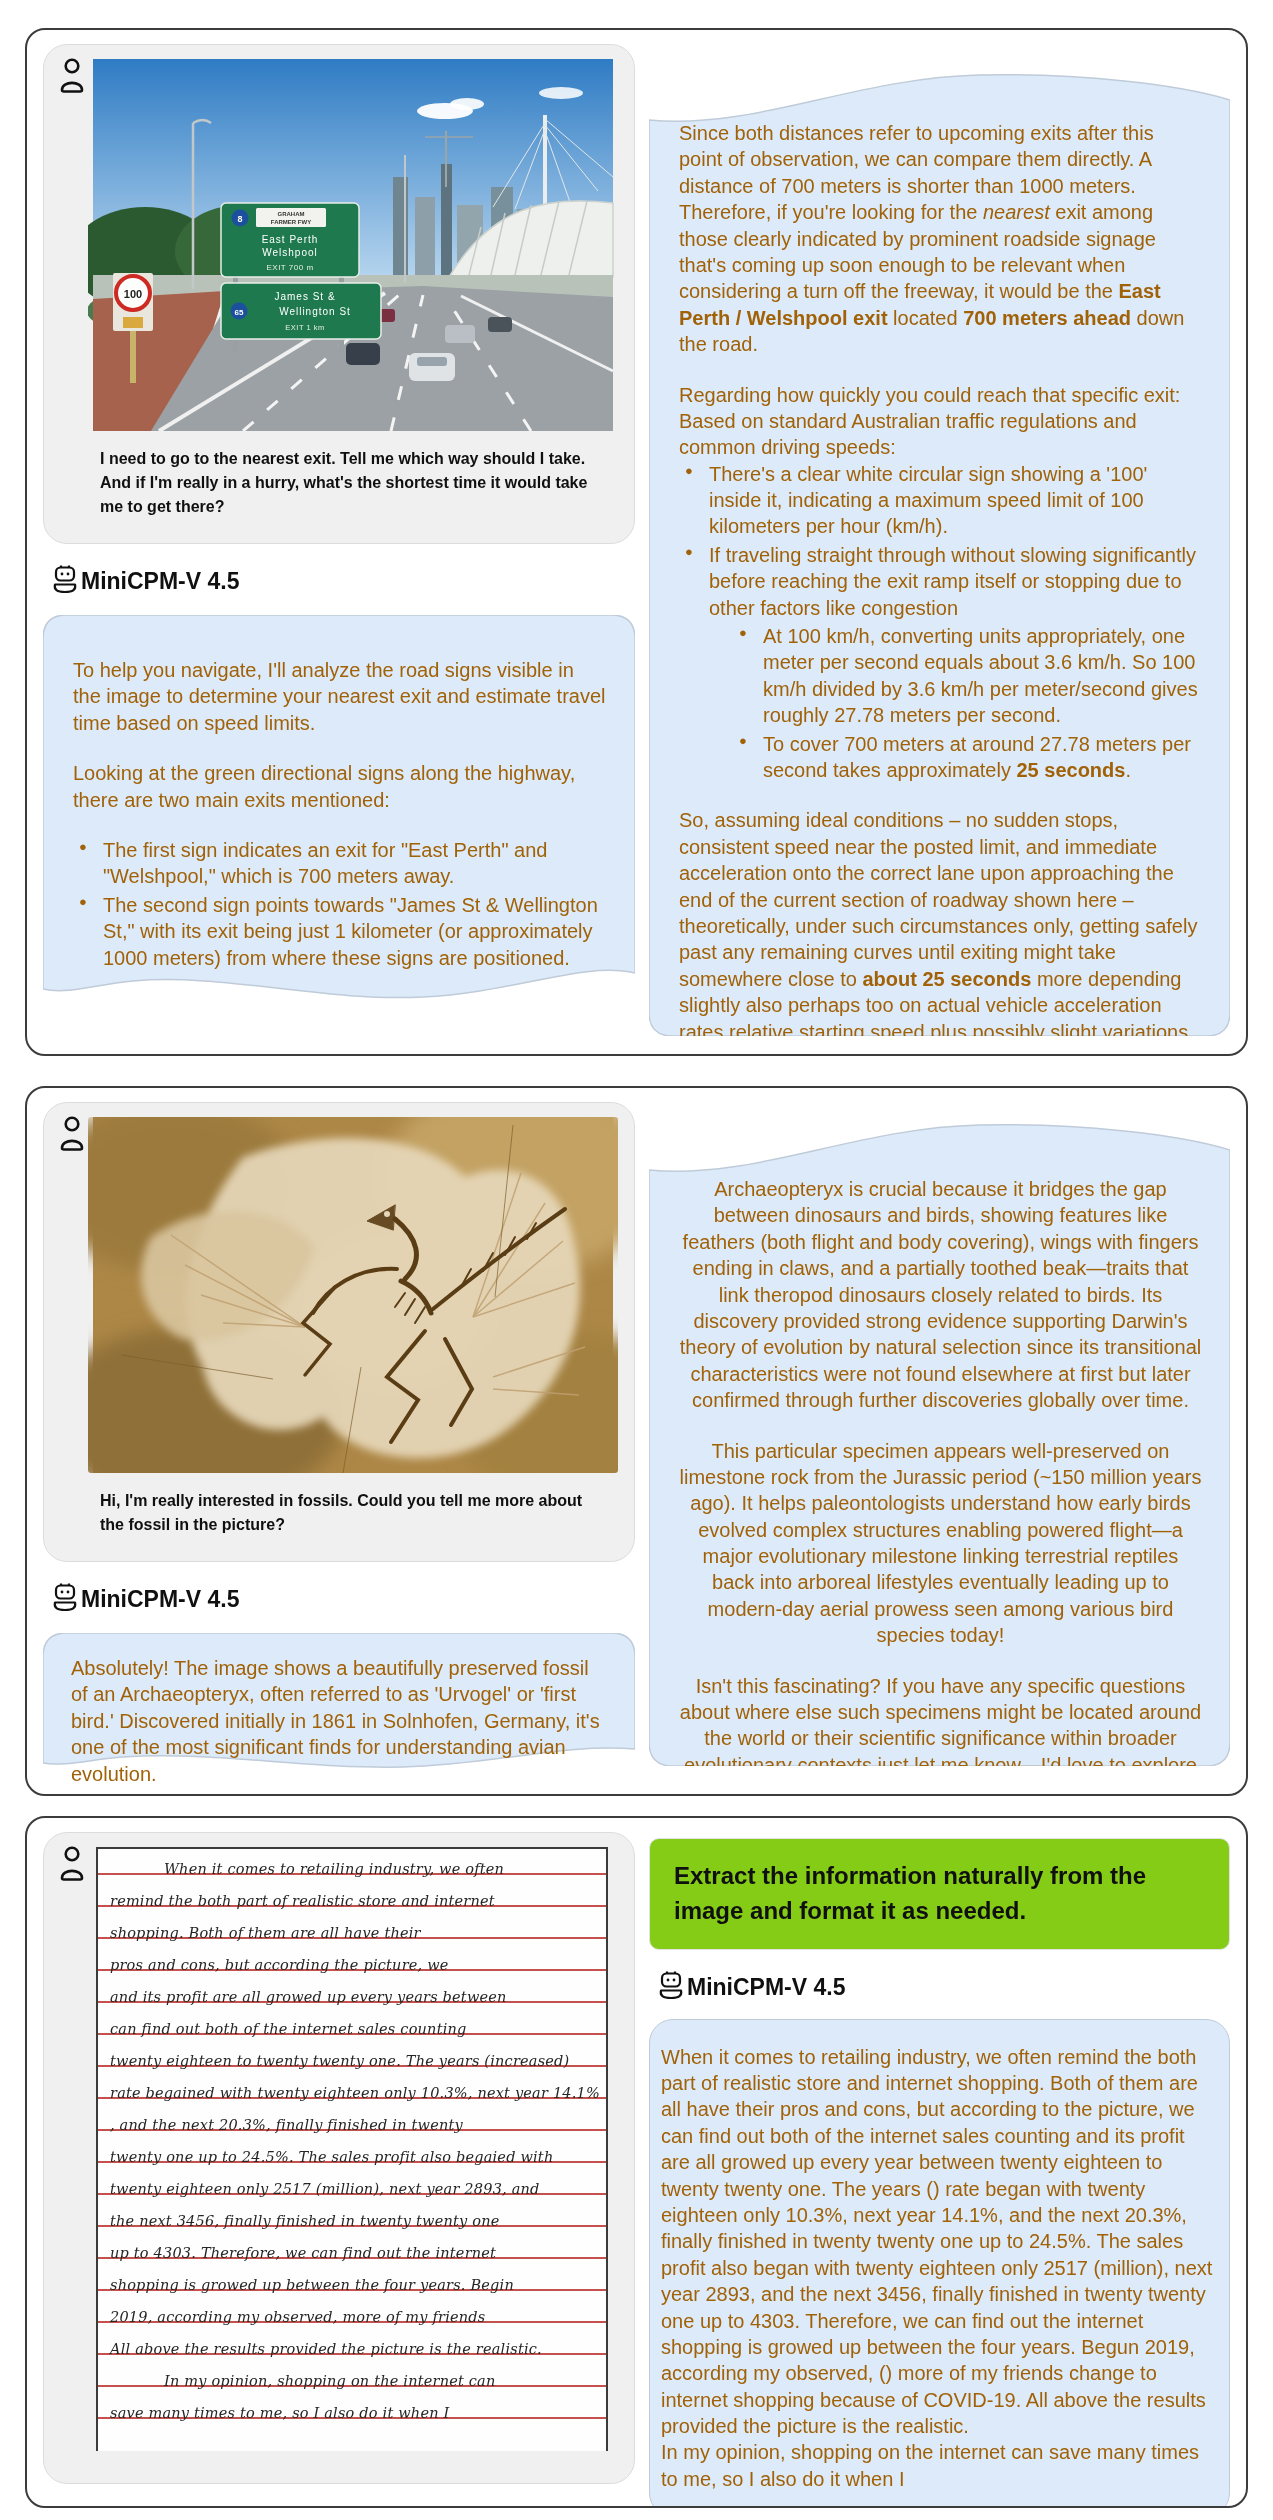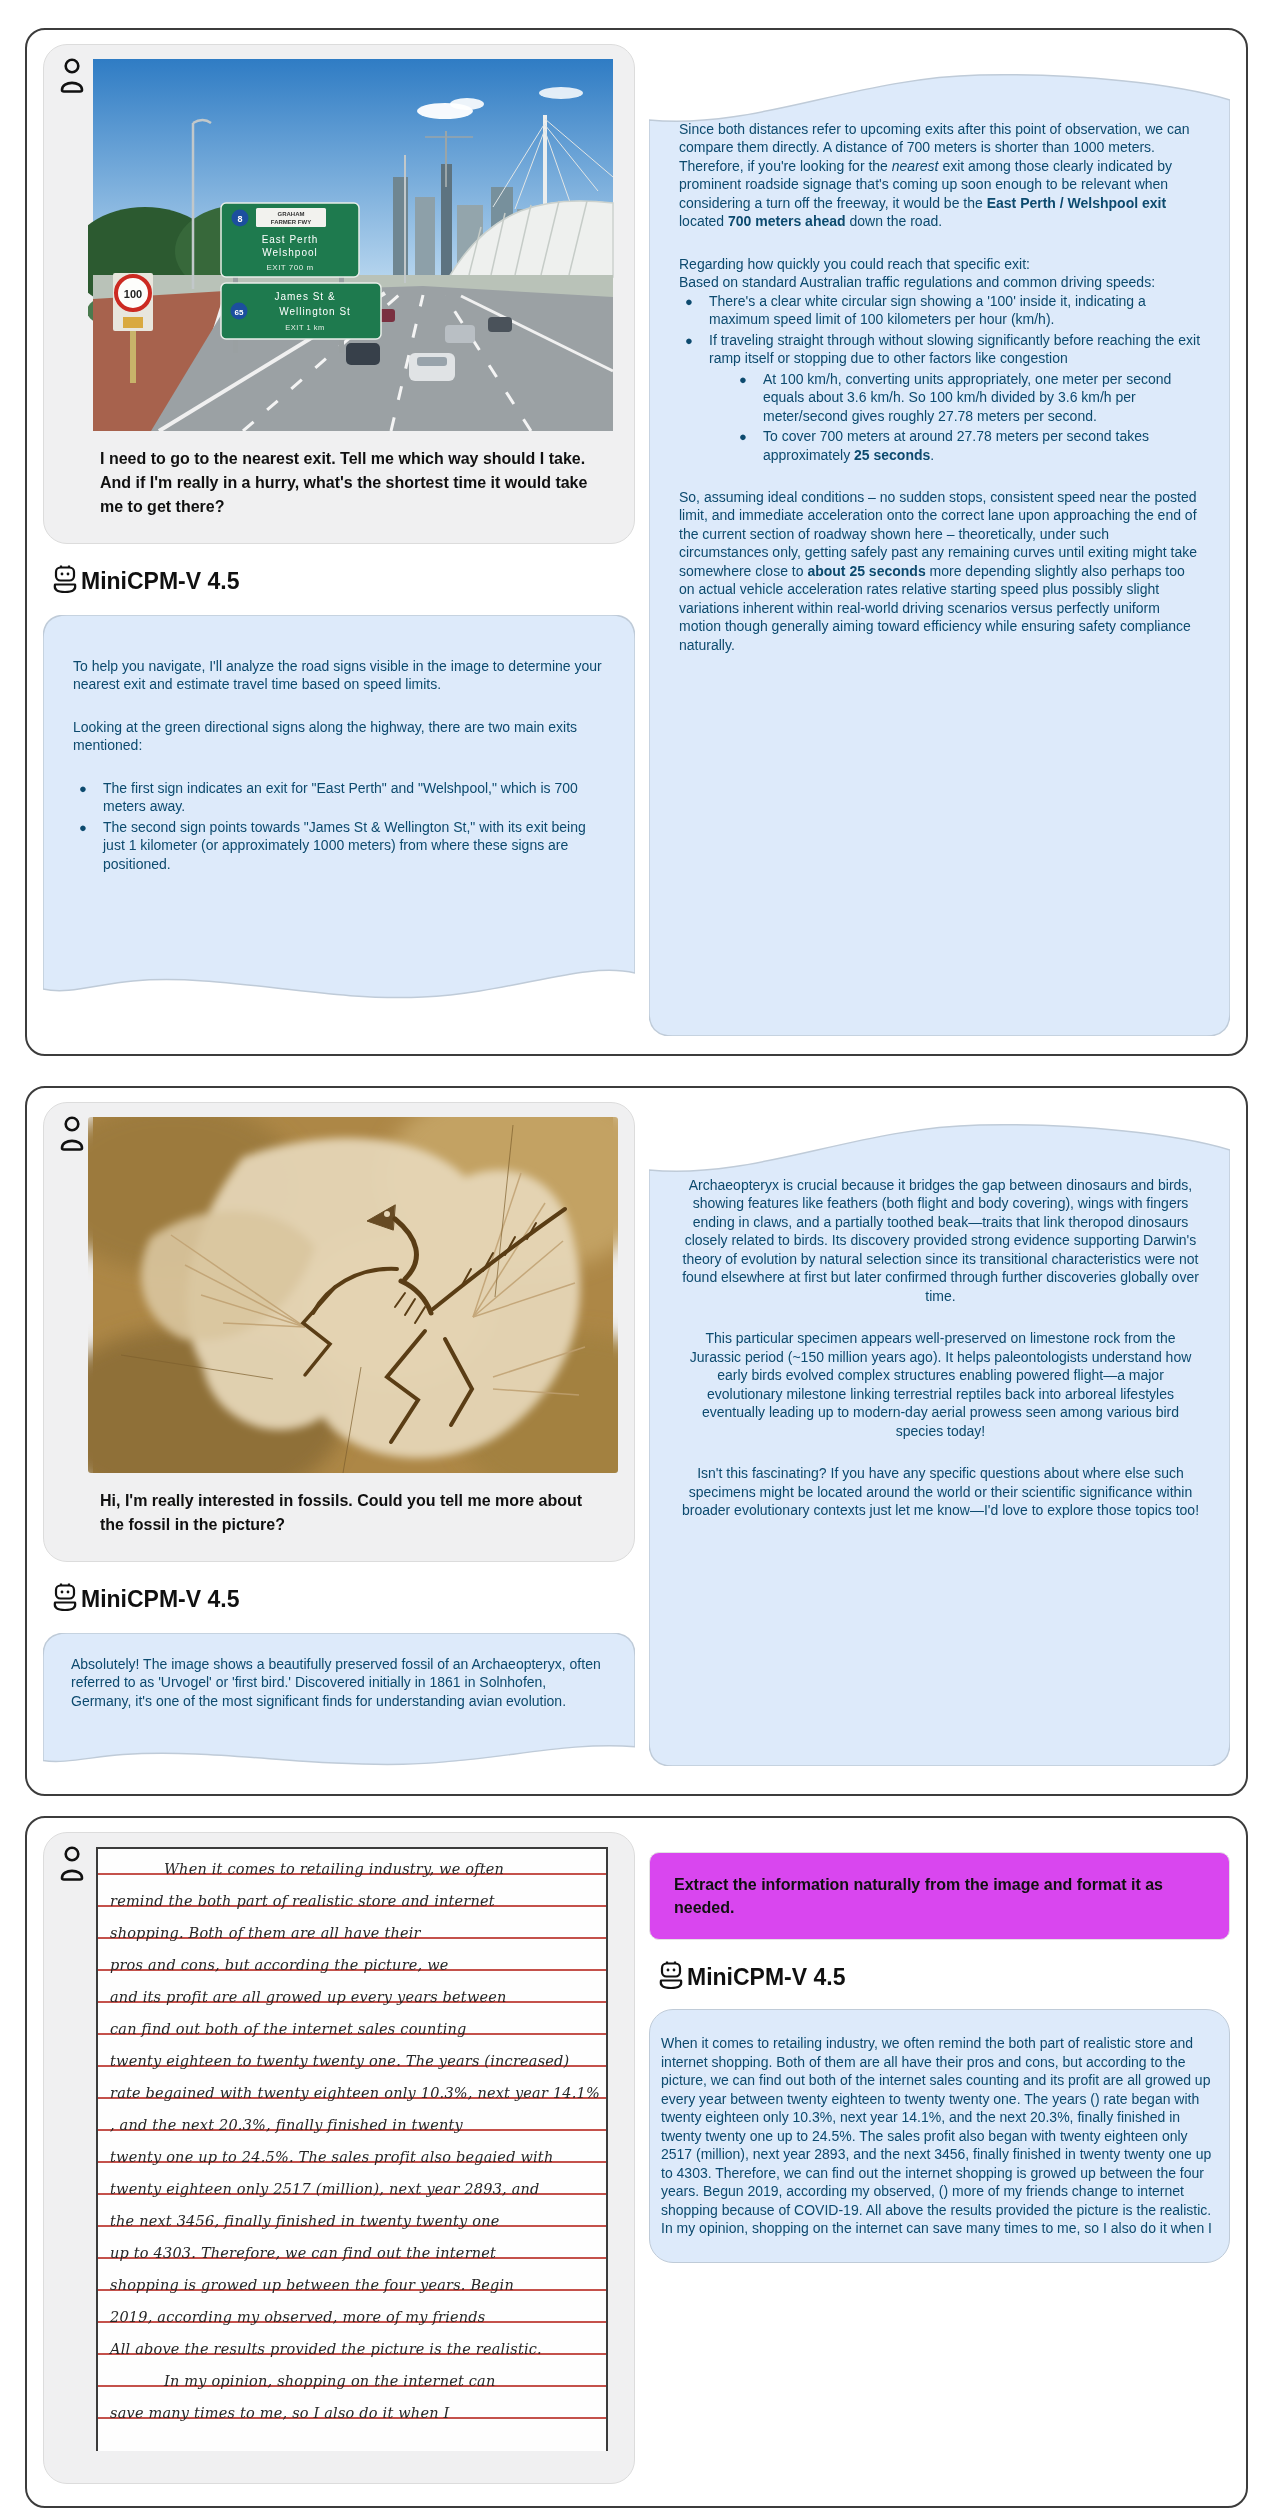--- a/index.html
+++ b/index.html
@@ -41,21 +41,21 @@
 
   .bubble-bot {
     background: #ddeafa;
     border: 1.5px solid #bfcbd8;
     border-radius: 24px;
   }
   .wave-wrap { position: relative; }
   .wave-wrap > svg.shape { position: absolute; inset: 0; width: 100%; height: 100%; }
   .wave-wrap > .content { position: relative; z-index: 1; }
 
-  .msg { font-size: 14px; line-height: 1.32; color: #0c4a6e; }
+  .msg { font-size: 20px; line-height: 1.32; color: #a16207; }
   .msg p { margin-bottom: 24px; }
   .msg p.tight { margin-bottom: 0; }
   .msg p:last-child { margin-bottom: 0; }
   .msg ul { list-style: none; margin: 0 0 24px 0; padding-left: 26px; }
   .msg ul li { position: relative; padding-left: 4px; margin-bottom: 2px; }
   .msg ul li::before { content: "●"; position: absolute; left: -20px; top: 1px; font-size: 13px; }
   .msg ul ul { margin: 2px 0 0 24px; }
 
   
   .p1-wave-bot { height: 400px; margin-top: 2px; }
@@ -64,28 +64,28 @@
   .p1-right-bubble .content { padding: 52px 28px 16px 30px; overflow: hidden; height: 100%; }
 
   
   .p2-wave-bot { height: 150px; margin-top: 2px; }
   .p2-wave-bot .content { padding: 22px 26px 8px 28px; }
   .p2-right-bubble { margin-top: 16px; height: 648px; text-align: center; }
   .p2-right-bubble .content { padding: 58px 28px 16px 30px; overflow: hidden; height: 100%; }
 
   
   .prompt-bubble {
-    background: #d946ef;
+    background: #84cc16;
     border: 1.5px solid #e2e2e2;
     border-radius: 10px;
     padding: 20px 24px;
     font-weight: bold;
-    font-size: 16px;
+    font-size: 24px;
     line-height: 1.45;
-    margin-top: 20px;
+    margin-top: 6px;
   }
   .p3-reply { border-radius: 24px; padding: 24px 11px; }
   .p3-user { height: 652px; }
 
   
   .paper {
     margin-left: 36px;
     width: 512px;
     height: 604px;
     background: #fefefe;

